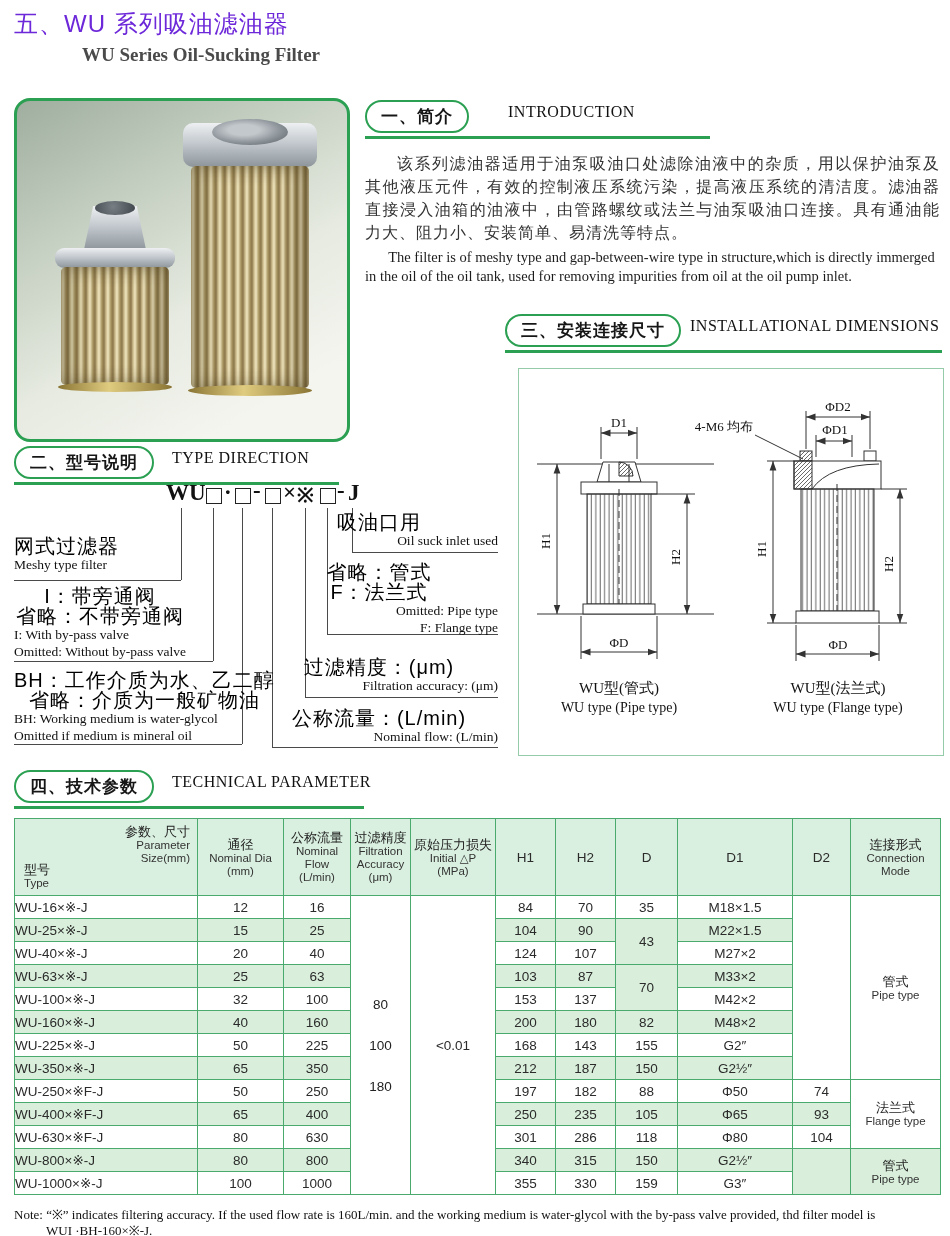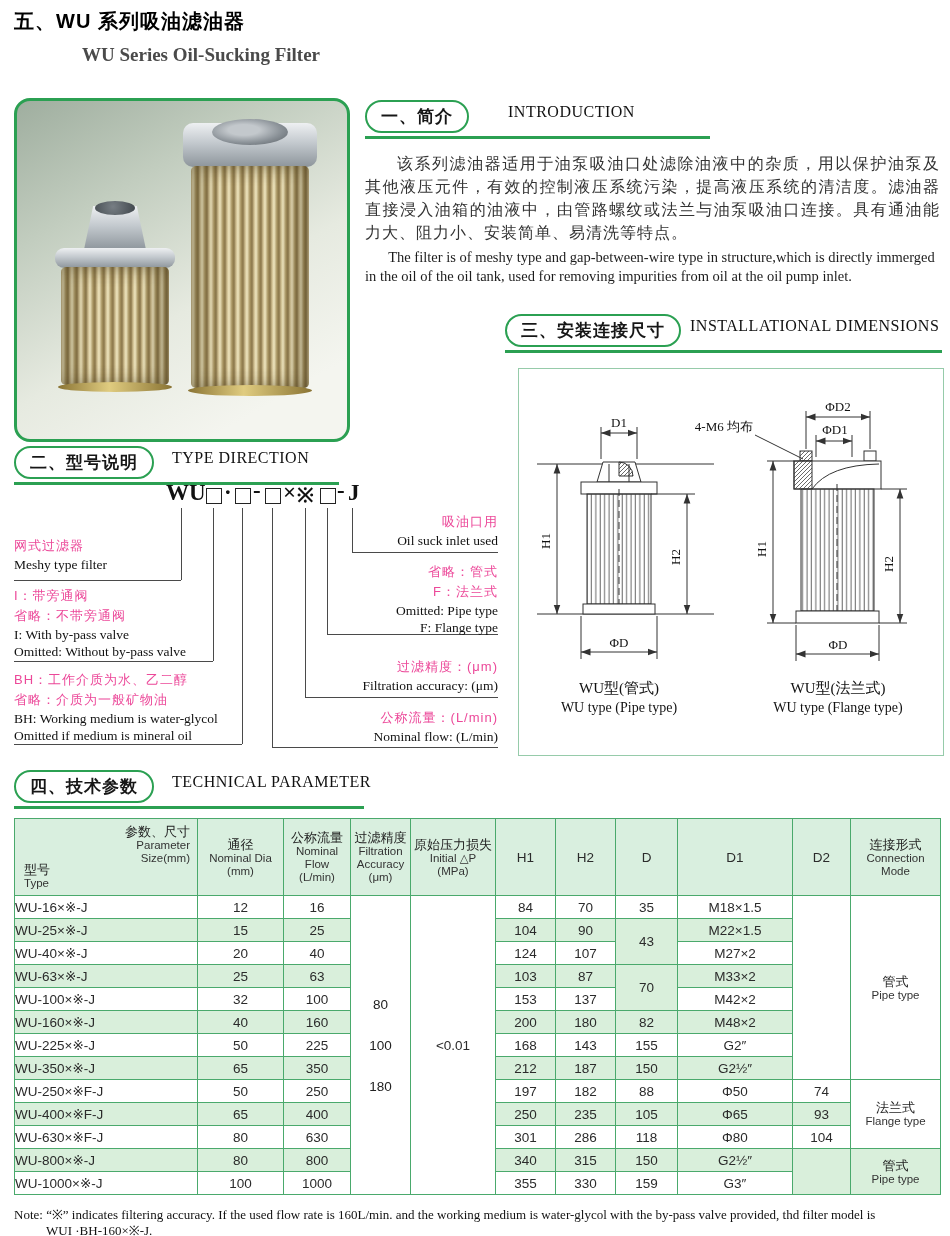--- a/index.html
+++ b/index.html
@@ -1,20 +1,20 @@
 <!DOCTYPE html>
 <html><head>
 <meta charset="utf-8">
 <style>
   html,body{margin:0;padding:0;background:#fff;}
   #page{position:relative;width:950px;height:1236px;background:#fff;overflow:hidden;
         font-family:"Liberation Sans","DejaVu Sans",sans-serif;color:#222;}
   .abs{position:absolute;}
   
-  .main-title{font-size:20px;font-weight:bold;color:#000000;letter-spacing:1px;}
+  .main-title{font-size:24px;font-weight:normal;color:#6d28d9;letter-spacing:1px;}
   .main-sub{font-family:"Liberation Serif","DejaVu Serif",serif;font-weight:bold;font-size:19px;color:#4a4a4a;}
   .pill{display:inline-block;border:2px solid #2ba052;border-radius:999px;background:#fff;
         padding:3px 14px;font-size:17px;font-weight:bold;color:#161616;letter-spacing:1px;white-space:nowrap;}
   .sec-en{font-family:"Liberation Serif","DejaVu Serif",serif;font-weight:normal;font-size:16px;color:#111;
           letter-spacing:.5px;white-space:nowrap;}
   .underbar{position:absolute;height:3px;background:#2ba052;}
   
   .photo{position:absolute;left:14px;top:98px;width:330px;height:338px;border:3px solid #2ba052;border-radius:16px;
          background:linear-gradient(150deg,#9fae9f 0%,#c2cdbf 28%,#e6eae0 58%,#f4f5ef 85%);overflow:hidden;}
   .pleats{background:repeating-linear-gradient(90deg,#cdbc8e 0px,#efe6c0 2px,#a6925f 5px,#8a764a 7px,#cdbc8e 9px);
@@ -22,21 +22,21 @@
   .metal{background:linear-gradient(180deg,#eef0f2 0%,#c3c9ce 45%,#8d959b 100%);}
   .rim{background:linear-gradient(90deg,#8a7434,#e0cc80 45%,#8a7434);border-radius:50%;}
   
   .cn-par{font-size:16px;line-height:23px;color:#333;text-align:justify;text-indent:2em;letter-spacing:1px;}
   .en-par{font-family:"Liberation Serif","DejaVu Serif",serif;font-size:14.5px;line-height:19px;color:#1c1c1c;text-indent:1.6em;}
   
   .vline{position:absolute;width:1px;background:#4a4a4a;}
   .hline{position:absolute;height:1px;background:#4a4a4a;}
   .fpart{position:absolute;font-family:"Liberation Serif","DejaVu Serif",serif;font-weight:bold;font-size:23px;color:#111;}
   .fbox{position:absolute;width:14px;height:14px;border:1.5px solid #222;background:#fff;}
-  .lbl .zh{font-size:13px;color:#ec4899;line-height:20px;letter-spacing:1px;}
+  .lbl .zh{font-size:20px;color:#000000;line-height:20px;letter-spacing:1px;text-align:center;}
   .lbl .en{font-family:"Liberation Serif","DejaVu Serif",serif;font-size:13.5px;color:#111;line-height:17px;}
   .lbl.right{text-align:right;}
   
   .inst-panel{position:absolute;left:518px;top:368px;width:424px;height:386px;border:1px solid #96cbaa;background:#fff;}
   
   table.tech{border-collapse:collapse;table-layout:fixed;width:926px;}
   table.tech td,table.tech th{border:1px solid #4aa96c;padding:0;font-weight:normal;background:#fff;}
   table.tech thead td{background:#d9efdf;}
   tr.g td{background:#d9efdb;}
   td.w{background:#fff;}

